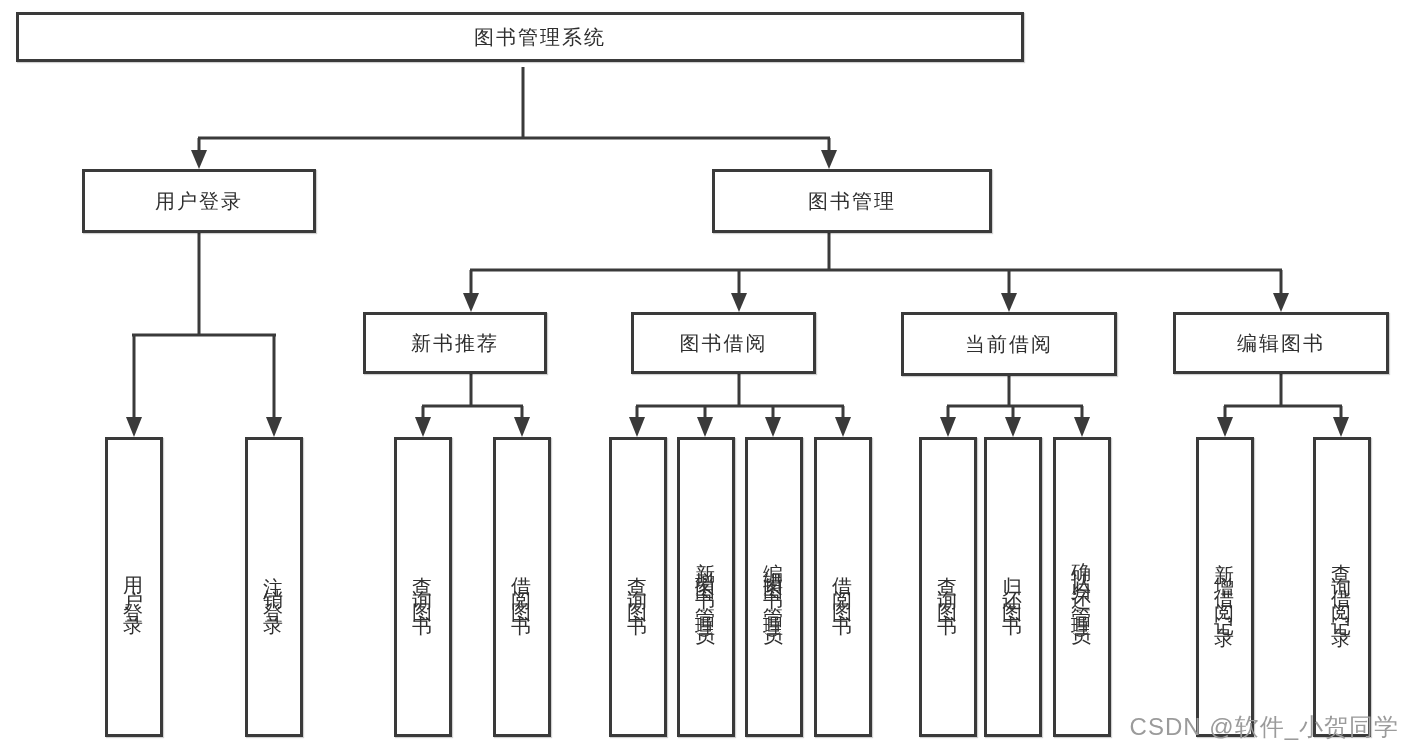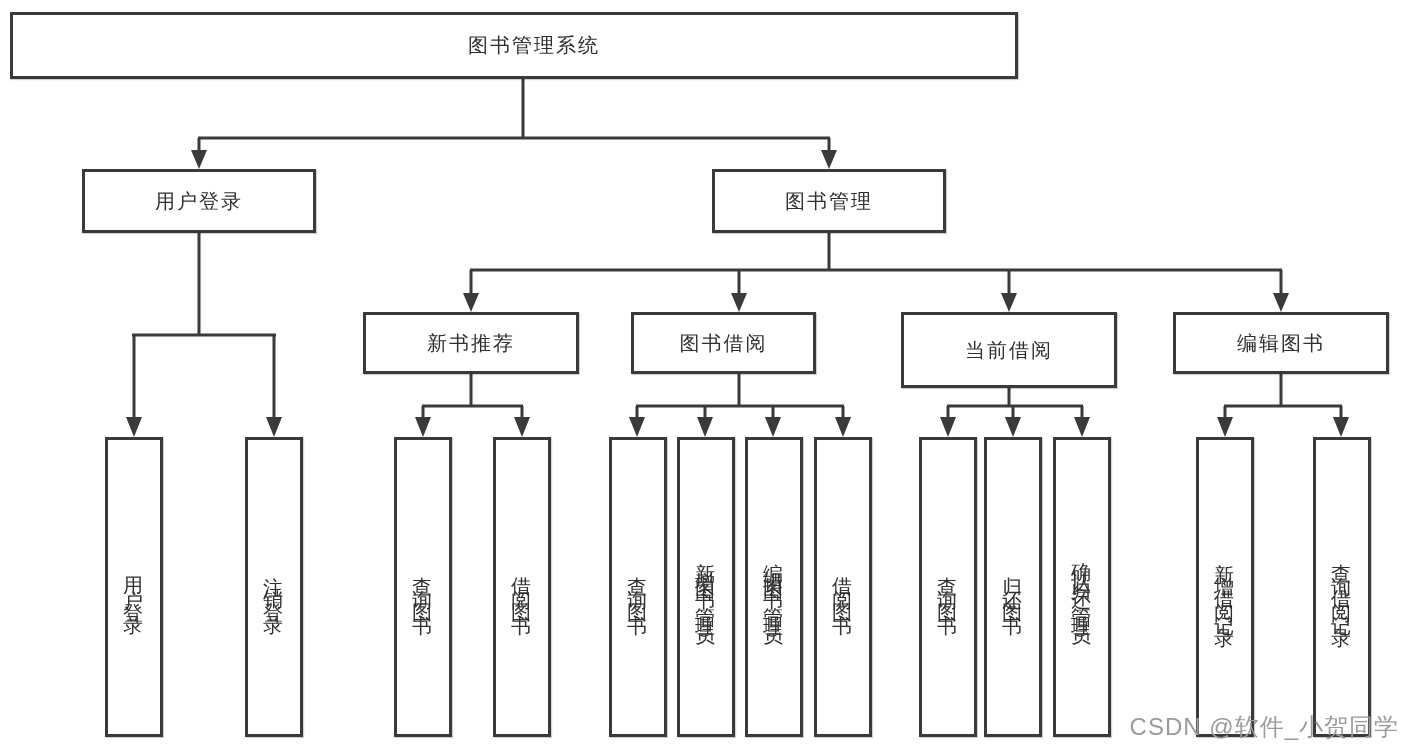--- a/index.html
+++ b/index.html
@@ -102,28 +102,28 @@
     <path class="wire" d="M1009 374 V406 M947 406 H1083 M948 406 V418 M1013 406 V418 M1082 406 V418"></path>
     <path class="head" d="M940 417 H956 L948 437 Z"></path>
     <path class="head" d="M1005 417 H1021 L1013 437 Z"></path>
     <path class="head" d="M1074 417 H1090 L1082 437 Z"></path>
 
     <path class="wire" d="M1281 374 V406 M1224 406 H1342 M1225 406 V418 M1341 406 V418"></path>
     <path class="head" d="M1217 417 H1233 L1225 437 Z"></path>
     <path class="head" d="M1333 417 H1349 L1341 437 Z"></path>
   </svg>
 
-  <div class="node" style="left:10px;top:12px;width:1008px;height:67px;padding-left:40px;">图书管理系统</div>
+  <div class="node" style="left:16px;top:12px;width:1008px;height:50px;padding-left:40px;">图书管理系统</div>
 
   <div class="node" style="left:82px;top:169px;width:234px;height:64px;">用户登录</div>
-  <div class="node" style="left:712px;top:169px;width:234px;height:64px;">图书管理</div>
+  <div class="node" style="left:712px;top:169px;width:280px;height:64px;">图书管理</div>
 
-  <div class="node" style="left:363px;top:312px;width:216px;height:62px;">新书推荐</div>
+  <div class="node" style="left:363px;top:312px;width:184px;height:62px;">新书推荐</div>
   <div class="node" style="left:631px;top:312px;width:185px;height:62px;">图书借阅</div>
-  <div class="node" style="left:901px;top:312px;width:216px;height:76px;">当前借阅</div>
+  <div class="node" style="left:901px;top:312px;width:216px;height:64px;">当前借阅</div>
   <div class="node" style="left:1173px;top:312px;width:216px;height:62px;">编辑图书</div>
 
   <div class="node vnode" style="left:105px;">用户登录</div>
   <div class="node vnode" style="left:245px;">注销登录</div>
 
   <div class="node vnode" style="left:394px;">查询图书</div>
   <div class="node vnode" style="left:493px;">借阅图书</div>
 
   <div class="node vnode" style="left:609px;">查询图书</div>
   <div class="node vnode tight" style="left:677px;">新增图书（管理员）</div>

